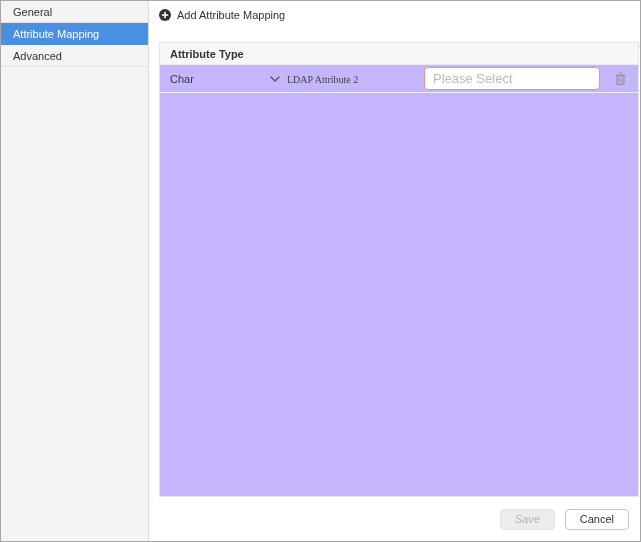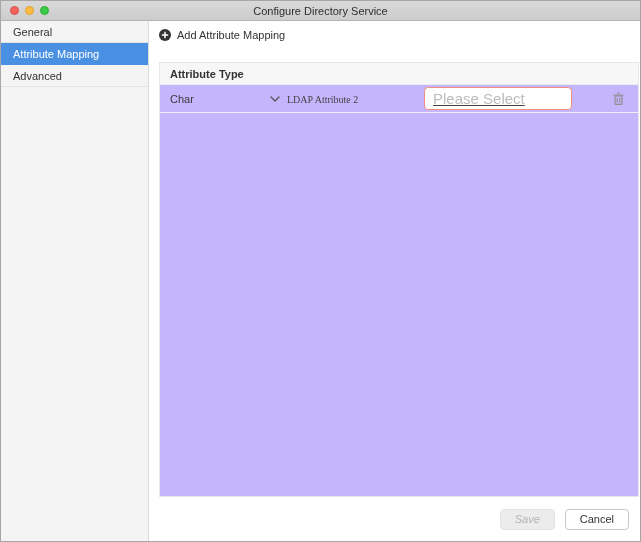--- a/index.html
+++ b/index.html
@@ -87,26 +87,25 @@
 
   .type-select {
     display:flex; align-items:center; justify-content:space-between;
     width:112px; cursor:default;
   }
   .type-select svg { display:block; margin-right:2px; }
 
   .name-text { font-family:"Liberation Serif", serif; font-size:10px; color:#444; }
 
   .ldap-input {
-    width:148px; height:23px;
+    width:176px; height:23px;
     border:1px solid #f0917f; border-radius:4px;
-    font-size:15px; color:#444; padding:0 8px;
+    font-size:13px; color:#444; padding:0 8px;
     outline:none; background:#fff;
     font-family:"Liberation Sans", sans-serif;
-    text-decoration:underline;
   }
   .ldap-input::placeholder { color:#bcbcbc; }
 
   .trash-btn { background:none; border:none; padding:0; cursor:default; line-height:0; }
 
   .tfill { flex:1; }
 
   
   .footer {
     flex:0 0 44px; display:flex; align-items:center;
@@ -125,28 +124,20 @@
   .btn-cancel {
     background:#ffffff; color:#333;
     border:1px solid #c7c7c7;
   }
 </style>
 </head>
 <body>
 
 <div class="window">
 
-  <div class="titlebar">
-    <div class="traffic-lights">
-      <span class="tl tl-red"></span>
-      <span class="tl tl-yellow"></span>
-      <span class="tl tl-green"></span>
-    </div>
-    <div class="title">Configure Directory Service</div>
-  </div>
 
   <div class="content-row">
 
     <div class="sidebar">
       <div class="side-item">
         <span>General</span>
       </div>
       <div class="side-item selected">
         <span>Attribute Mapping</span>
       </div>

